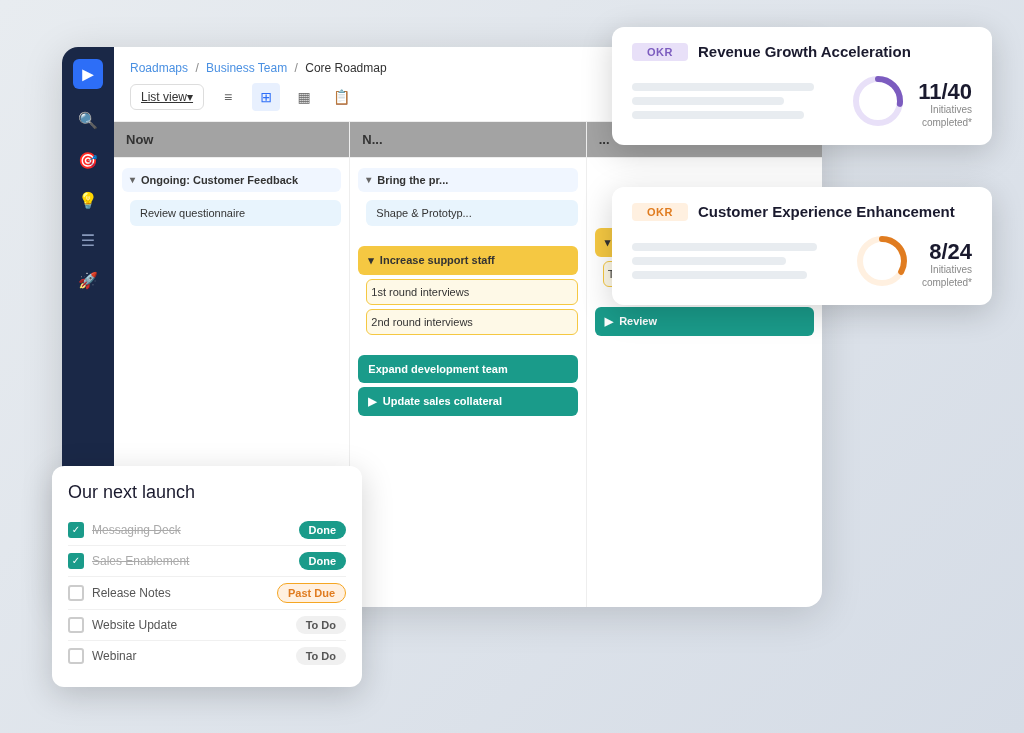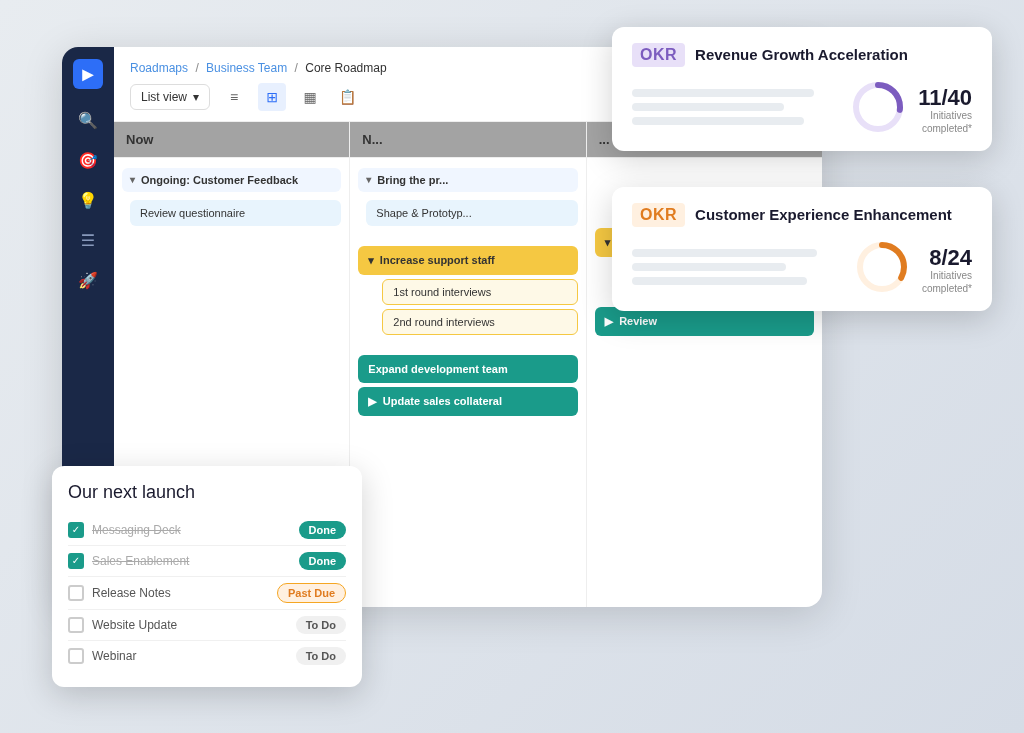--- a/index.html
+++ b/index.html
@@ -105,28 +105,29 @@
     .toolbar {
       display: flex;
       align-items: center;
       gap: 10px;
       margin-top: 8px;
     }
 
     .list-view-btn {
       display: flex;
       align-items: center;
-      gap: 6px;
+      gap: 0;
       padding: 5px 10px;
       border: 1px solid #ddd;
       border-radius: 6px;
       font-size: 12px;
       background: #fff;
       cursor: pointer;
       color: #333;
+      text-decoration: underline;
     }
 
     .toolbar-icon {
       width: 28px;
       height: 28px;
       display: flex;
       align-items: center;
       justify-content: center;
       border-radius: 4px;
       color: #666;
@@ -216,27 +217,27 @@
       gap: 6px;
     }
 
     .initiative-card.teal {
       background: #1a9b8a;
       color: #fff;
     }
 
     
     .sub-task {
-      padding: 6px 10px;
+      padding: 6px 4px;
       background: #fef9e7;
       border: 1px solid #f5c842;
       border-radius: 6px;
       font-size: 11px;
       color: #333;
-      margin-left: 24px;
+      margin-left: 8px;
     }
 
     
     .okr-card {
       position: absolute;
       background: #fff;
       border-radius: 12px;
       box-shadow: 0 8px 32px rgba(0,0,0,0.18);
       padding: 16px 20px;
       width: 380px;
@@ -255,23 +256,23 @@
     }
 
     .okr-header {
       display: flex;
       align-items: center;
       gap: 10px;
       margin-bottom: 12px;
     }
 
     .okr-badge {
-      padding: 3px 8px;
+      padding: 3px 15px;
       border-radius: 4px;
-      font-size: 16px;
+      font-size: 11px;
       font-weight: 700;
       letter-spacing: 0.5px;
     }
 
     .okr-badge.purple { background: #e8e0f8; color: #7c5cbf; }
     .okr-badge.orange { background: #fff0e0; color: #e07c20; }
 
     .okr-title {
       font-size: 15px;
       font-weight: 700;

